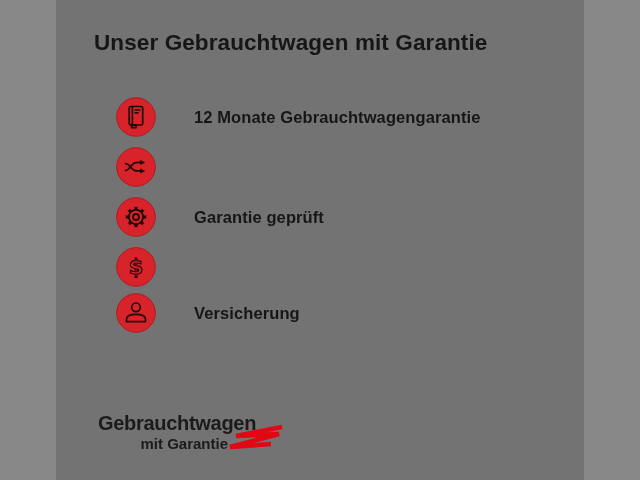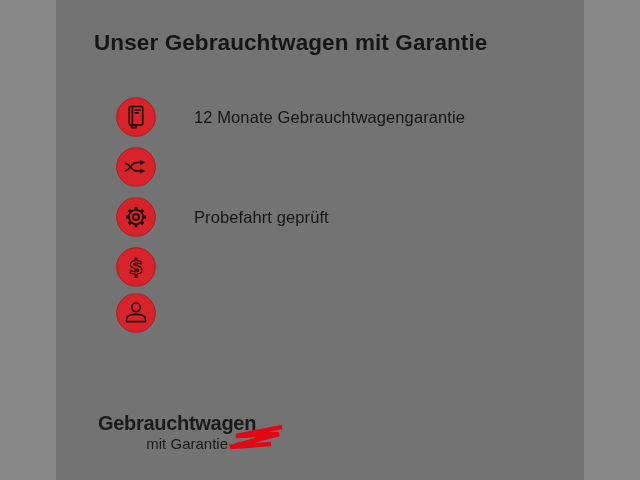--- a/index.html
+++ b/index.html
@@ -12,30 +12,30 @@
     position:absolute; left:38px; top:30px; width:560px;
     font-size:22.5px; font-weight:bold; color:#161616;
     line-height:26px; letter-spacing:0.1px;
   }
   .benefits{position:absolute; left:0; top:92px; width:640px;}
   .row{position:relative; height:50px;}
   .row.last{margin-top:-4px;}
   .badge{position:absolute; left:60px; top:5px; width:40px; height:40px; display:block;}
   .label{
     position:absolute; left:138px; top:50%; transform:translateY(-50%);
-    font-size:16.5px; font-weight:normal; color:#161616; letter-spacing:0.1px;
+    font-size:16.5px; font-weight:bold; color:#161616; letter-spacing:0.1px;
     white-space:nowrap;
   }
   .logo{position:absolute; left:42px; top:412px; width:150px;}
   .logo-line1{
     font-size:20px; font-weight:bold; color:#1b1b1b;
     letter-spacing:-0.3px; line-height:23px; white-space:nowrap;
   }
   .logo-line2{
-    font-size:15px; font-weight:normal; color:#1b1b1b;
+    font-size:15px; font-weight:bold; color:#1b1b1b;
     text-align:right; padding-right:20px; line-height:17px; white-space:nowrap;
   }
   .swoosh{position:absolute; left:128px; top:11px; width:58px; height:28px;}
 </style>
 </head>
 <body>
 
 <div class="page">
 
   <div class="title">
@@ -84,38 +84,39 @@
             <line x1="25.02" y1="25.02" x2="27.21" y2="27.21"></line>
             <line x1="20" y1="27.1" x2="20" y2="30.2"></line>
             <line x1="14.98" y1="25.02" x2="12.79" y2="27.21"></line>
             <line x1="12.9" y1="20" x2="9.8" y2="20"></line>
             <line x1="14.98" y1="14.98" x2="12.79" y2="12.79"></line>
             <line x1="20" y1="12.9" x2="20" y2="9.8"></line>
             <line x1="25.02" y1="14.98" x2="27.21" y2="12.79"></line>
           </g>
         </g>
       </svg>
-      <span class="label">Probefahrt geprüft</span>
+      <span class="label">Garantie geprüft</span>
     </div>
 
     <div class="row">
       <svg class="badge" viewBox="0 0 40 40">
         <circle cx="20" cy="20" r="19.3" fill="#d8232a" stroke="#b01b20" stroke-width="1"></circle>
         <text x="20" y="27.4" text-anchor="middle" font-family="'DejaVu Sans', sans-serif" font-size="21" font-weight="bold" fill="none" stroke="#210a0a" stroke-width="1.15">$</text>
       </svg>
     </div>
 
     <div class="row last">
       <svg class="badge" viewBox="0 0 40 40">
         <circle cx="20" cy="20" r="19.3" fill="#d8232a" stroke="#b01b20" stroke-width="1"></circle>
         <g fill="none" stroke="#210a0a" stroke-width="1.7" stroke-linejoin="round" stroke-linecap="round">
           <circle cx="20" cy="14.3" r="4.3"></circle>
           <path d="M10.5,28.6 v-1.9 q0,-4.2 5.5,-5 q1.8,-0.3 4,-0.3 q2.2,0 4,0.3 q5.5,0.8 5.5,5 v1.9 z"></path>
         </g>
       </svg>
+      <span class="label">Versicherung</span>
     </div>
 
   </div>
 
   <div class="logo">
     <div class="logo-line1">Gebrauchtwagen</div>
     <div class="logo-line2">mit Garantie</div>
     <svg class="swoosh" viewBox="0 0 58 28">
       <path d="M56,4 L10,13 L53,11 L4,24 L45,21" fill="none" stroke="#e30613" stroke-width="4.6" stroke-linejoin="miter" stroke-linecap="butt"></path>
     </svg>

